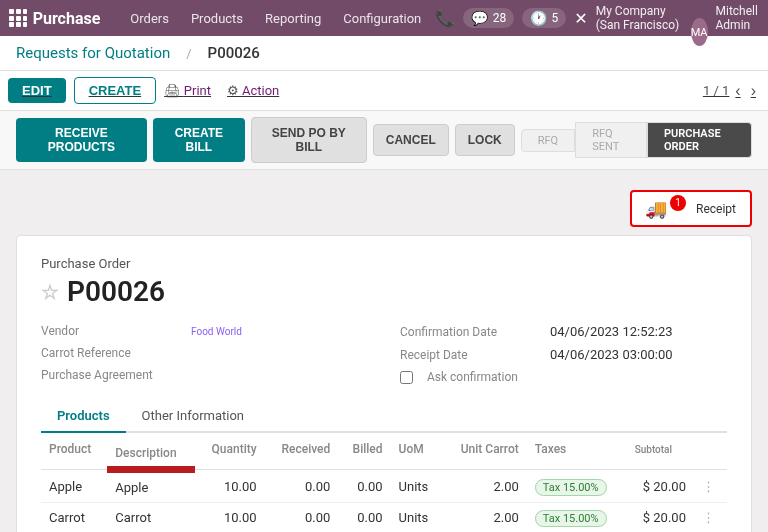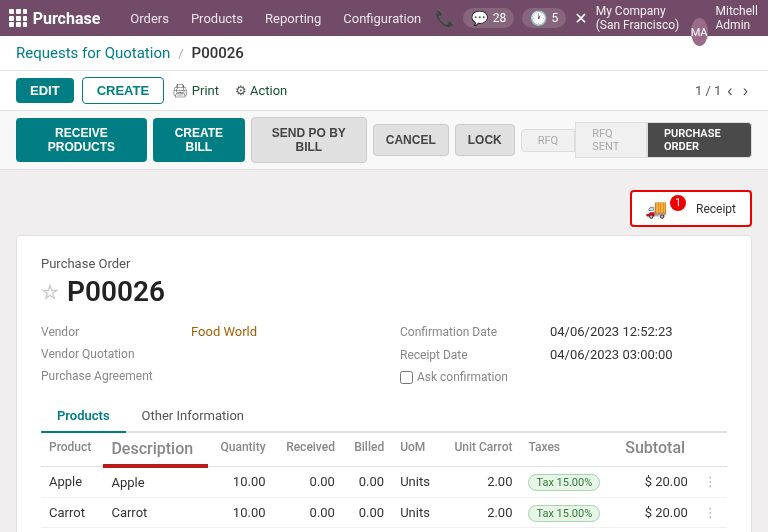--- a/index.html
+++ b/index.html
@@ -10,35 +10,35 @@
     .top-nav .app-grid { width: 28px; height: 28px; display: flex; align-items: center; justify-content: center; cursor: pointer; }
     .top-nav .brand { font-size: 16px; font-weight: 700; color: white; margin-right: 16px; }
     .top-nav .nav-items { display: flex; gap: 2px; flex: 1; }
     .top-nav .nav-item { color: rgba(255,255,255,0.85); padding: 4px 10px; border-radius: 4px; cursor: pointer; font-size: 13px; }
     .top-nav .nav-right { display: flex; align-items: center; gap: 8px; margin-left: auto; }
     .top-nav .badge-btn { display: flex; align-items: center; gap: 4px; color: white; background: rgba(255,255,255,0.15); border-radius: 12px; padding: 2px 8px; font-size: 12px; cursor: pointer; }
     .top-nav .company-name { color: rgba(255,255,255,0.9); font-size: 12px; }
     .top-nav .avatar { width: 28px; height: 28px; border-radius: 50%; background: #9c6b8a; display: flex; align-items: center; justify-content: center; color: white; font-size: 11px; margin-top: 28px; }
 
     
-    .breadcrumb-bar { background: white; padding: 8px 16px; border-bottom: 1px solid #e0e0e0; display: flex; align-items: center; gap: 8px; }
+    .breadcrumb-bar { background: white; padding: 8px 16px; border-bottom: 1px solid #e0e0e0; display: flex; align-items: center; gap: 16px; }
     .breadcrumb-bar .breadcrumb-link { color: #017e84; font-size: 15px; cursor: pointer; }
     .breadcrumb-bar .breadcrumb-sep { color: #aaa; }
     .breadcrumb-bar .breadcrumb-current { color: #333; font-size: 15px; font-weight: 500; }
 
     
-    .action-bar { background: white; padding: 6px 16px; border-bottom: 1px solid #e0e0e0; display: flex; align-items: center; gap: 8px; }
+    .action-bar { background: white; padding: 6px 8px; border-bottom: 1px solid #e0e0e0; display: flex; align-items: center; gap: 8px; text-decoration: underline; }
     .btn-edit { background: #017e84; color: white; border: none; padding: 5px 14px; border-radius: 4px; font-size: 13px; font-weight: 600; cursor: pointer; }
     .btn-create { background: white; color: #017e84; border: 1px solid #017e84; padding: 5px 14px; border-radius: 4px; font-size: 13px; font-weight: 600; cursor: pointer; }
     .sep { flex: 1; }
     .page-nav { display: flex; align-items: center; gap: 2px; color: #555; }
     .page-nav span { font-size: 13px; }
     .page-nav button { background: none; border: none; font-size: 16px; cursor: pointer; color: #555; padding: 2px 4px; }
     .print-action { display: flex; gap: 16px; align-items: center; }
-    .print-action span { color: #14532d; cursor: pointer; font-size: 13px; }
+    .print-action span { color: #701a75; cursor: pointer; font-size: 13px; }
     .print-action span::before { margin-right: 3px; }
 
     
     .workflow-bar { background: #f8f8f8; border-bottom: 1px solid #e0e0e0; padding: 6px 16px; display: flex; align-items: center; gap: 6px; }
     .btn-wf { padding: 8px 12px; border-radius: 4px; font-size: 12px; font-weight: 600; cursor: pointer; border: none; }
     .btn-teal { background: #017e84; color: white; }
     .btn-gray { background: #e0e0e0; color: #444; border: 1px solid #ccc; }
     .workflow-status { margin-left: auto; display: flex; align-items: center; gap: 0; }
     .status-step { padding: 4px 16px; font-size: 11px; color: #aaa; background: #f0f0f0; border: 1px solid #ddd; cursor: default; }
     .status-step.active { background: #4a4a4a; color: white; font-weight: 600; }
@@ -58,23 +58,23 @@
     
     .form-card { background: white; border-radius: 4px; border: 1px solid #e0e0e0; padding: 20px 24px; }
     .form-title-small { font-size: 13px; color: #555; margin-bottom: 4px; }
     .form-order-num { font-size: 28px; font-weight: 600; color: #222; display: flex; align-items: center; gap: 8px; margin-bottom: 16px; }
     .star-icon { font-size: 20px; color: #ccc; cursor: pointer; }
 
     .form-fields { display: flex; gap: 32px; margin-bottom: 16px; }
     .form-col { flex: 1; display: flex; flex-direction: column; gap: 8px; }
     .field-row { display: flex; align-items: baseline; gap: 20px; }
     .field-label { color: #888; font-size: 12px; min-width: 130px; }
-    .field-value { color: #a16207; font-size: 13px; cursor: pointer; }
+    .field-value { color: #8b5cf6; font-size: 10px; cursor: pointer; }
     .field-value-plain { color: #333; font-size: 13px; }
-    .field-checkbox { display: flex; align-items: center; gap: 4px; }
+    .field-checkbox { display: flex; align-items: center; gap: 14px; }
     .field-checkbox input { cursor: pointer; }
 
     
     .tabs { display: flex; border-bottom: 2px solid #e0e0e0; margin-bottom: 0; }
     .tab { padding: 8px 16px; font-size: 13px; color: #555; cursor: pointer; border-bottom: 2px solid transparent; margin-bottom: -2px; }
     .tab.active { color: #017e84; border-bottom: 2px solid #017e84; font-weight: 600; }
 
     
     .product-table { width: 100%; border-collapse: collapse; margin-top: 0; }
     .product-table th { text-align: left; padding: 8px 8px 4px; font-size: 12px; color: #888; font-weight: 500; border-bottom: 1px solid #e0e0e0; }
@@ -180,21 +180,21 @@
       <span>P00026</span>
     </div>
 
     <div class="form-fields">
       <div class="form-col">
         <div class="field-row">
           <span class="field-label">Vendor</span>
           <span class="field-value">Food World</span>
         </div>
         <div class="field-row">
-          <span class="field-label">Vendor Quotation</span>
+          <span class="field-label">Carrot Reference</span>
           <span class="field-value-plain"></span>
         </div>
         <div class="field-row">
           <span class="field-label">Purchase Agreement</span>
           <span class="field-value-plain"></span>
         </div>
       </div>
       <div class="form-col">
         <div class="field-row">
           <span class="field-label">Confirmation Date</span>
@@ -214,28 +214,28 @@
     <div class="tabs">
       <span class="tab active">Products</span>
       <span class="tab">Other Information</span>
     </div>
 
     <table class="product-table">
       <thead>
 
         <tr>
           <th style="font-size:12px;color:#888;font-weight:500;border-bottom:1px solid #e0e0e0;padding:2px 8px 6px;">Product</th>
-          <th style="font-size:16px;color:#888;font-weight:500;border-bottom:4px solid #b91c1c;padding:6px 8px 6px;">Description</th>
+          <th style="font-size:12px;color:#888;font-weight:500;border-bottom:7px solid #b91c1c;padding:13px 8px 6px;">Description</th>
           <th style="font-size:12px;color:#888;font-weight:500;border-bottom:1px solid #e0e0e0;padding:2px 8px 6px;text-align:right;">Quantity</th>
           <th style="font-size:12px;color:#888;font-weight:500;border-bottom:1px solid #e0e0e0;padding:2px 8px 6px;text-align:right;">Received</th>
           <th style="font-size:12px;color:#888;font-weight:500;border-bottom:1px solid #e0e0e0;padding:2px 8px 6px;text-align:right;">Billed</th>
           <th style="font-size:12px;color:#888;font-weight:500;border-bottom:1px solid #e0e0e0;padding:2px 8px 6px;">UoM</th>
           <th style="font-size:12px;color:#888;font-weight:500;border-bottom:1px solid #e0e0e0;padding:2px 8px 6px;text-align:right;">Unit Carrot</th>
           <th style="font-size:12px;color:#888;font-weight:500;border-bottom:1px solid #e0e0e0;padding:2px 8px 6px;">Taxes</th>
-          <th style="font-size:16px;color:#888;font-weight:500;border-bottom:1px solid #e0e0e0;padding:2px 8px 6px;text-align:center;">Subtotal</th>
+          <th style="font-size:10px;color:#888;font-weight:500;border-bottom:1px solid #e0e0e0;padding:2px 8px 6px;text-align:left;">Subtotal</th>
           <th style="border-bottom:1px solid #e0e0e0;"></th>
         </tr>
       </thead>
       <tbody id="table-body">
       <tr>
     <td>Apple</td>
     <td>Apple</td>
     <td style="text-align:right;">10.00</td>
     <td style="text-align:right;">0.00</td>
     <td style="text-align:right;">0.00</td>

